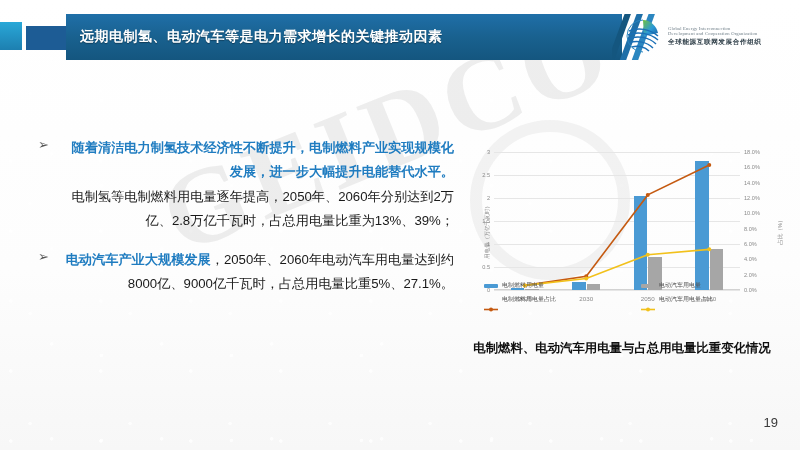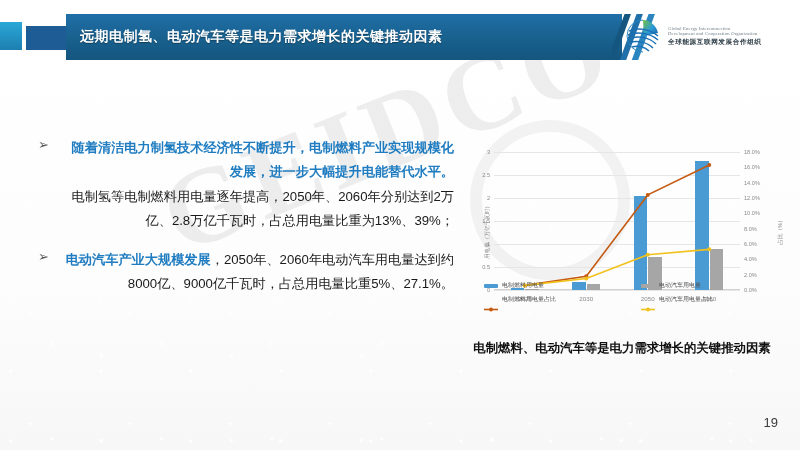--- a/index.html
+++ b/index.html
@@ -345,16 +345,16 @@
       </div>
       <div class="leg-item">
         <span class="swatch-line" style="--c: #f2c11b;"><svg width="14" height="5">
             <line x1="0" y1="2.5" x2="14" y2="2.5" stroke="#f2c11b" stroke-width="1.6"></line>
             <circle cx="7" cy="2.5" r="2" fill="#f2c11b"></circle>
           </svg></span>
         <span class="lbl">电动汽车用电量占比</span>
       </div>
     </div>
 
-  <div class="caption">电制燃料、电动汽车等是电力需求增长的关键推动因素</div>
+  <div class="caption">电制燃料、电动汽车用电量与占总用电量比重变化情况</div>
 
   <div class="page-no">19</div>
 </div>
 
 </body></html>

